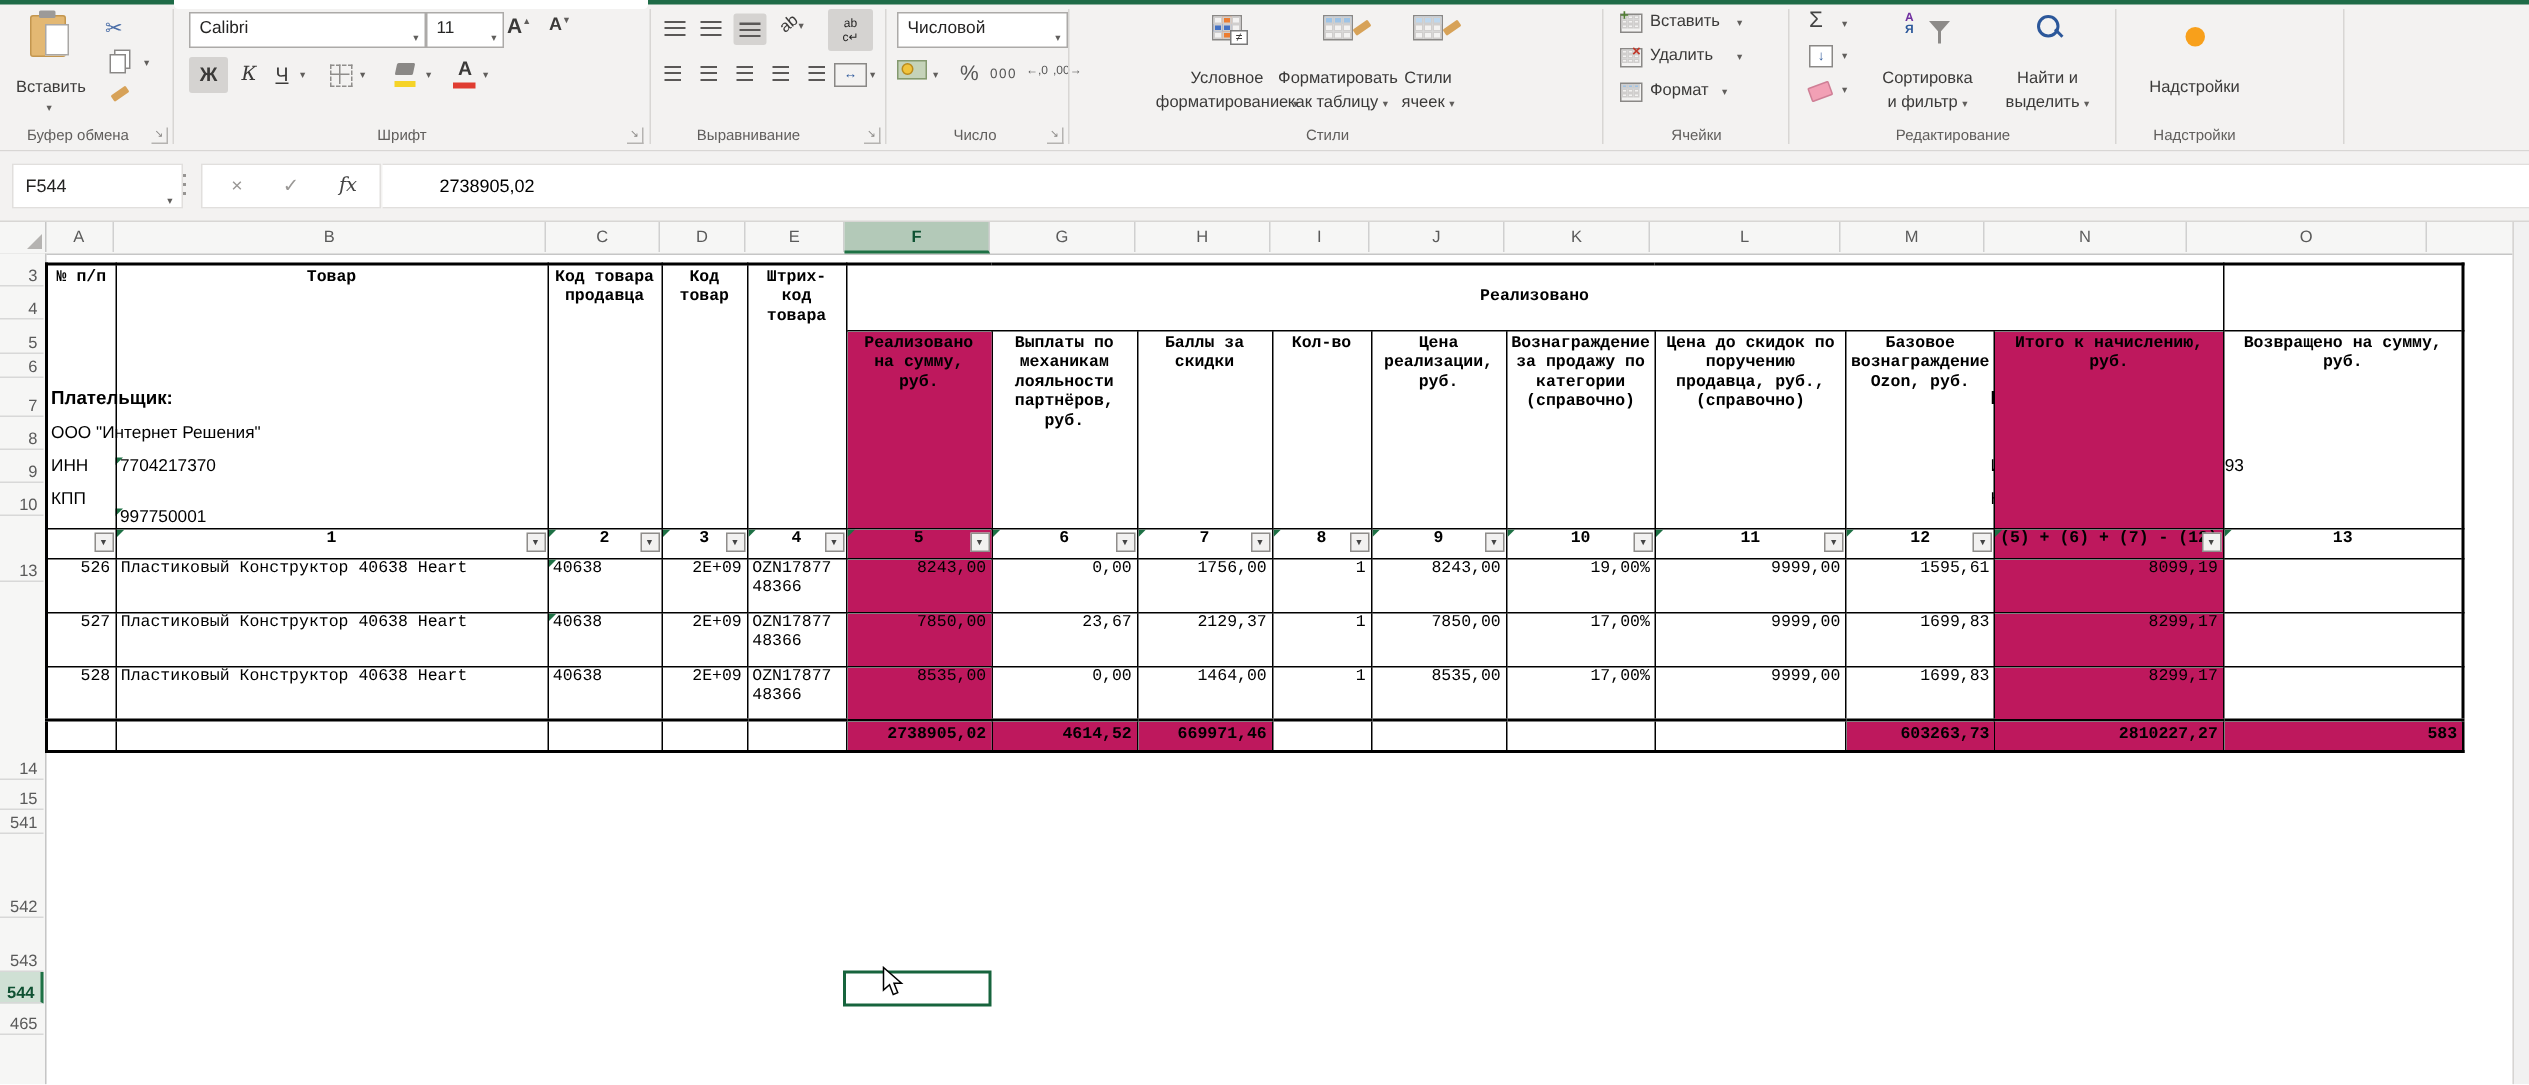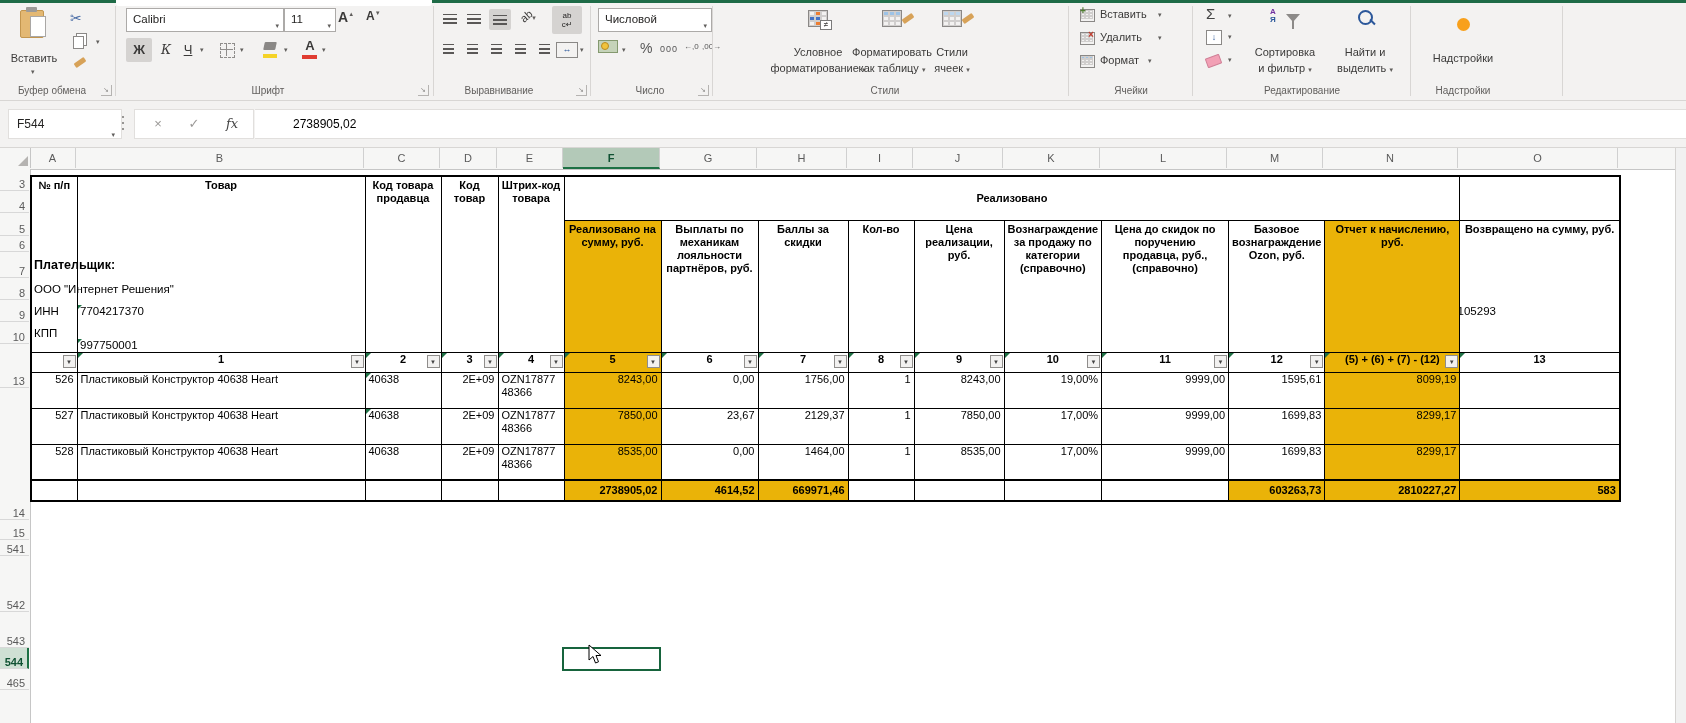--- a/index.html
+++ b/index.html
@@ -70,25 +70,25 @@
 
   
   .title{position:absolute;left:246px;width:1440px;text-align:center;font-weight:bold;font-size:14px;color:#000}
   .lab{position:absolute;font-size:11.5px;color:#000;white-space:nowrap}
   .lab.b{font-weight:bold;font-size:12.5px}
   .tri-abs{position:relative;padding-left:2px}
   .tri-abs:before{content:"";position:absolute;left:-1px;top:0;border-top:5px solid #1e7145;border-right:5px solid transparent}
 
   
   table.rpt{position:absolute;left:30px;top:175px;border-collapse:collapse;table-layout:fixed;
-            font-family:Liberation Sans, sans-serif;font-size:11px;color:#000;border:2px solid #000}
+            font-family:Liberation Mono, monospace;font-size:11px;color:#000;border:2px solid #000}
   .rpt td{border:1px solid #000;padding:0 3px;overflow:hidden;position:relative;vertical-align:top;line-height:1.2}
   .rpt td.hc{font-weight:bold;text-align:center;padding-top:2px}
   .rpt td.mid{vertical-align:middle;text-align:center;font-weight:bold}
-  .rpt td.g{background:#eab308}
+  .rpt td.g{background:#be185d}
   .rpt td.r{text-align:right}
   .rpt td.c{text-align:center}
   .rpt td.b{font-weight:bold}
   .rpt td.nw{white-space:nowrap}
   .rpt td.brk{word-break:break-all}
   .rpt tr.tot td{border-top:2px solid #000;vertical-align:middle}
   .tri:before{content:"";position:absolute;left:0;top:0;border-top:5px solid #1e7145;border-right:5px solid transparent}
   .flt{position:absolute;right:1px;top:2px;width:13px;height:13px;background:#f2f1f0;border:1px solid #8f8d8b;text-align:center;line-height:12px;font-size:6px;color:#444;box-sizing:border-box}
   .selbox{position:absolute;left:562px;top:647px;width:95px;height:20px;border:2px solid #17643d;background:transparent}
   .cursor{position:absolute;left:588px;top:644px}
@@ -419,21 +419,21 @@
     </tr>
     <tr style="height:132px">
       <td class="hc g">Реализовано на сумму, руб.</td>
       <td class="hc">Выплаты по механикам лояльности партнёров, руб.</td>
       <td class="hc">Баллы за скидки</td>
       <td class="hc">Кол-во</td>
       <td class="hc">Цена реализации, руб.</td>
       <td class="hc">Вознаграждение за продажу по категории (справочно)</td>
       <td class="hc">Цена до скидок по поручению продавца, руб., (справочно)</td>
       <td class="hc">Базовое вознаграждение Ozon, руб.</td>
-      <td class="hc g">Отчет к начислению, руб.</td>
+      <td class="hc g">Итого к начислению, руб.</td>
       <td class="hc">Возвращено на сумму, руб.</td>
     </tr>
     <tr style="height:20px">
       <td>
             <span class="flt"><span>▼</span></span>
           </td>
       <td class="c b nw tri"><span>1</span><span class="flt"><span>▼</span></span></td>
       <td class="c b nw tri"><span>2</span><span class="flt"><span>▼</span></span></td>
       <td class="c b nw tri"><span>3</span><span class="flt"><span>▼</span></span></td>
       <td class="c b nw tri"><span>4</span><span class="flt"><span>▼</span></span></td>

